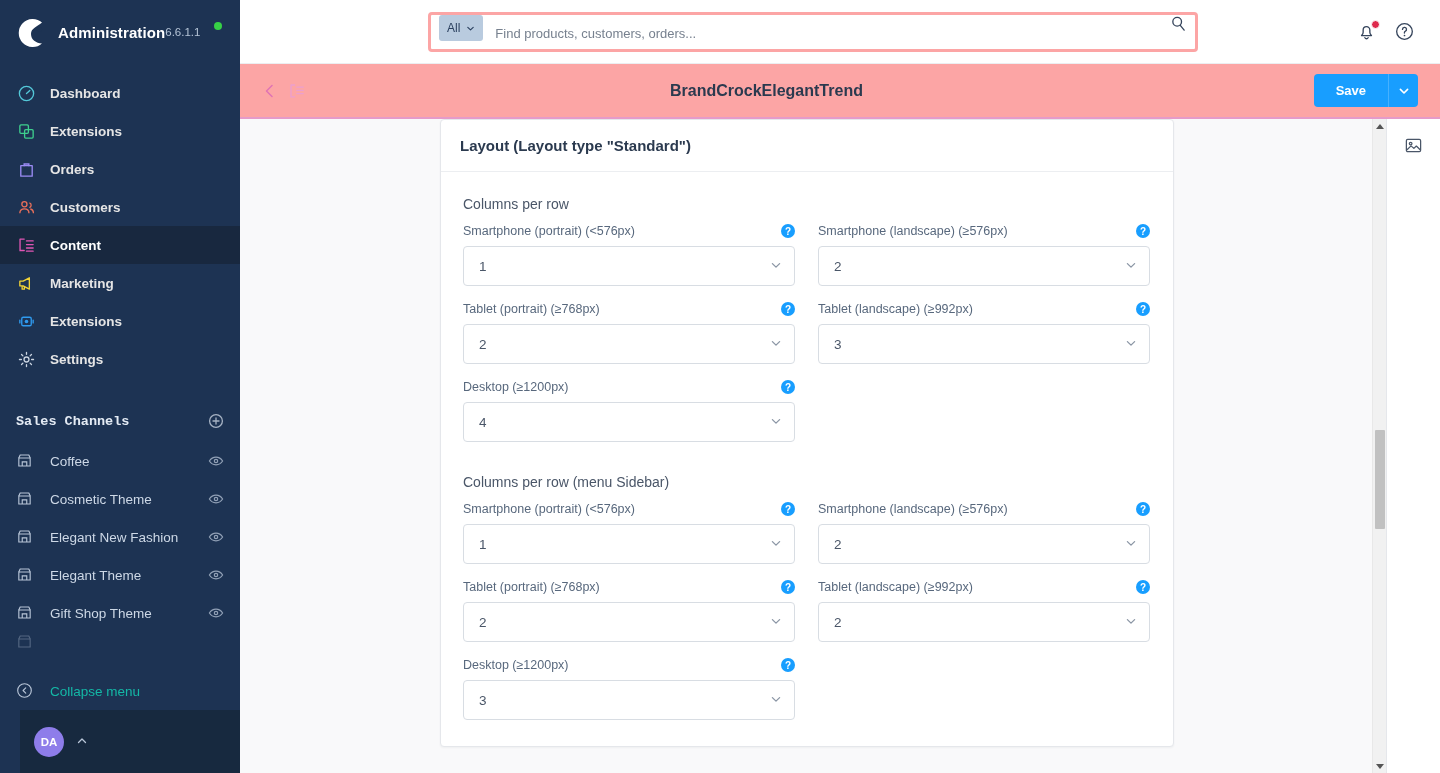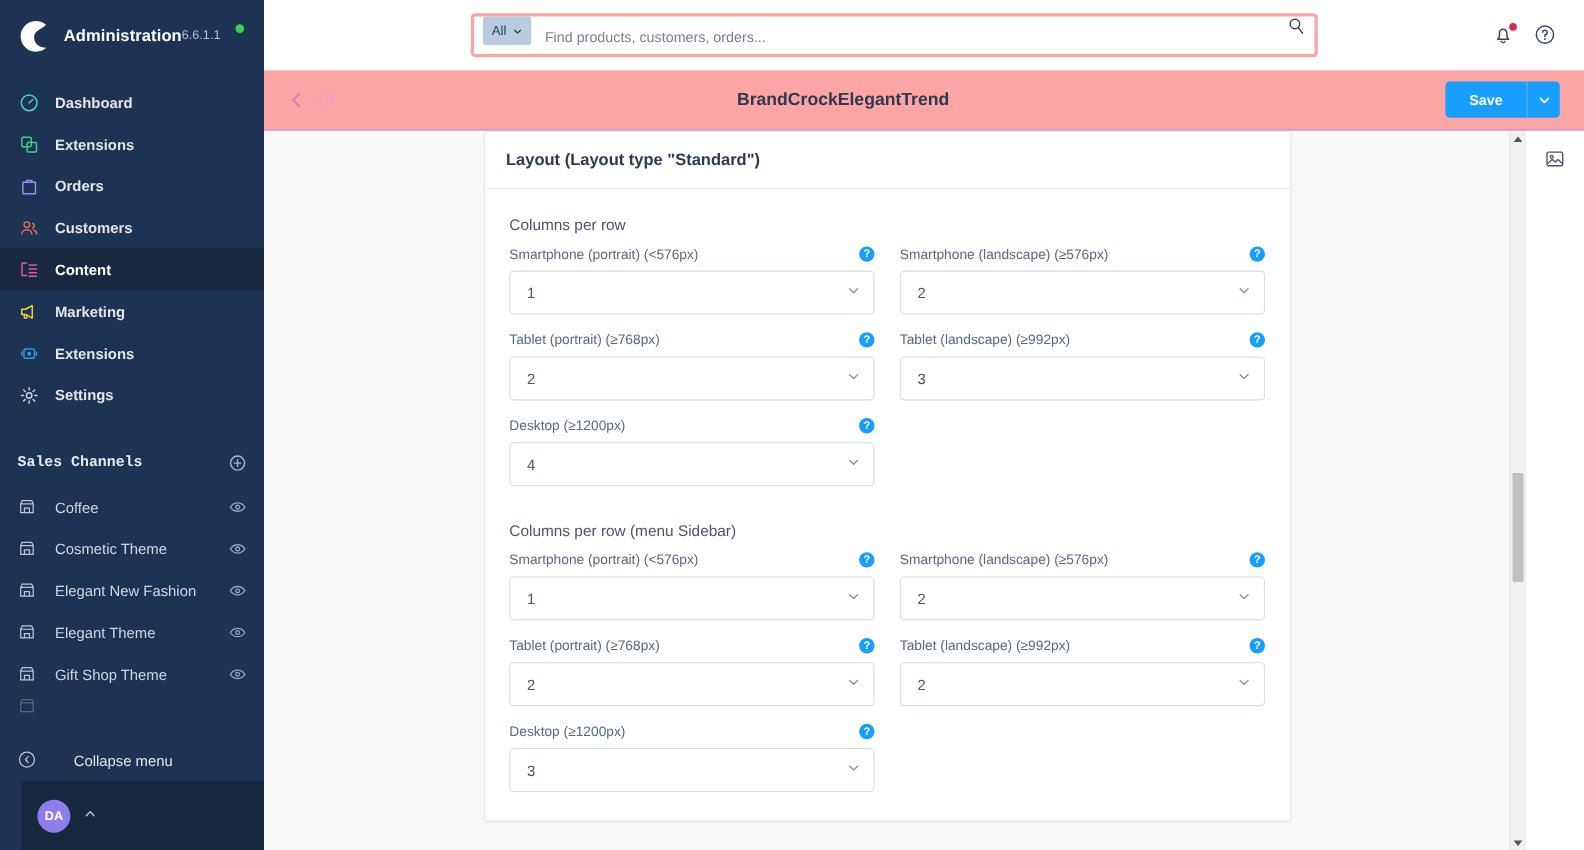--- a/index.html
+++ b/index.html
@@ -57,23 +57,22 @@
     height: 38px; padding: 0 16px;
     color: #cdd8e6; font-size: 13.5px; cursor: pointer;
   }
   .sb-channel .ic { width: 18px; height: 18px; flex: 0 0 18px; margin-right: 16px; }
   .sb-channel .lbl { flex: 1; white-space: nowrap; }
   .sb-channel .eye { width: 16px; height: 16px; opacity: .75; }
 
   .sb-collapse {
     position: absolute; left: 0; right: 12px; bottom: 63px;
     display: flex; align-items: center; height: 38px; padding: 0 16px;
-    color: #e5e5e5; font-size: 13.5px; cursor: pointer;
+    color: #14b8a6; font-size: 13.5px; cursor: pointer;
     background: #1d3353;
-    gap: 17px;
   }
   .sb-collapse .ic { width: 18px; height: 18px; flex: 0 0 18px; margin-right: 16px; }
 
   .sb-user {
     position: absolute; left: 0; right: 0; bottom: 0; height: 63px;
     background: #17293f;
     display: flex; align-items: center; padding: 0 14px; margin-left: 20px;
   }
   .sb-avatar {
     width: 30px; height: 30px; border-radius: 50%;

